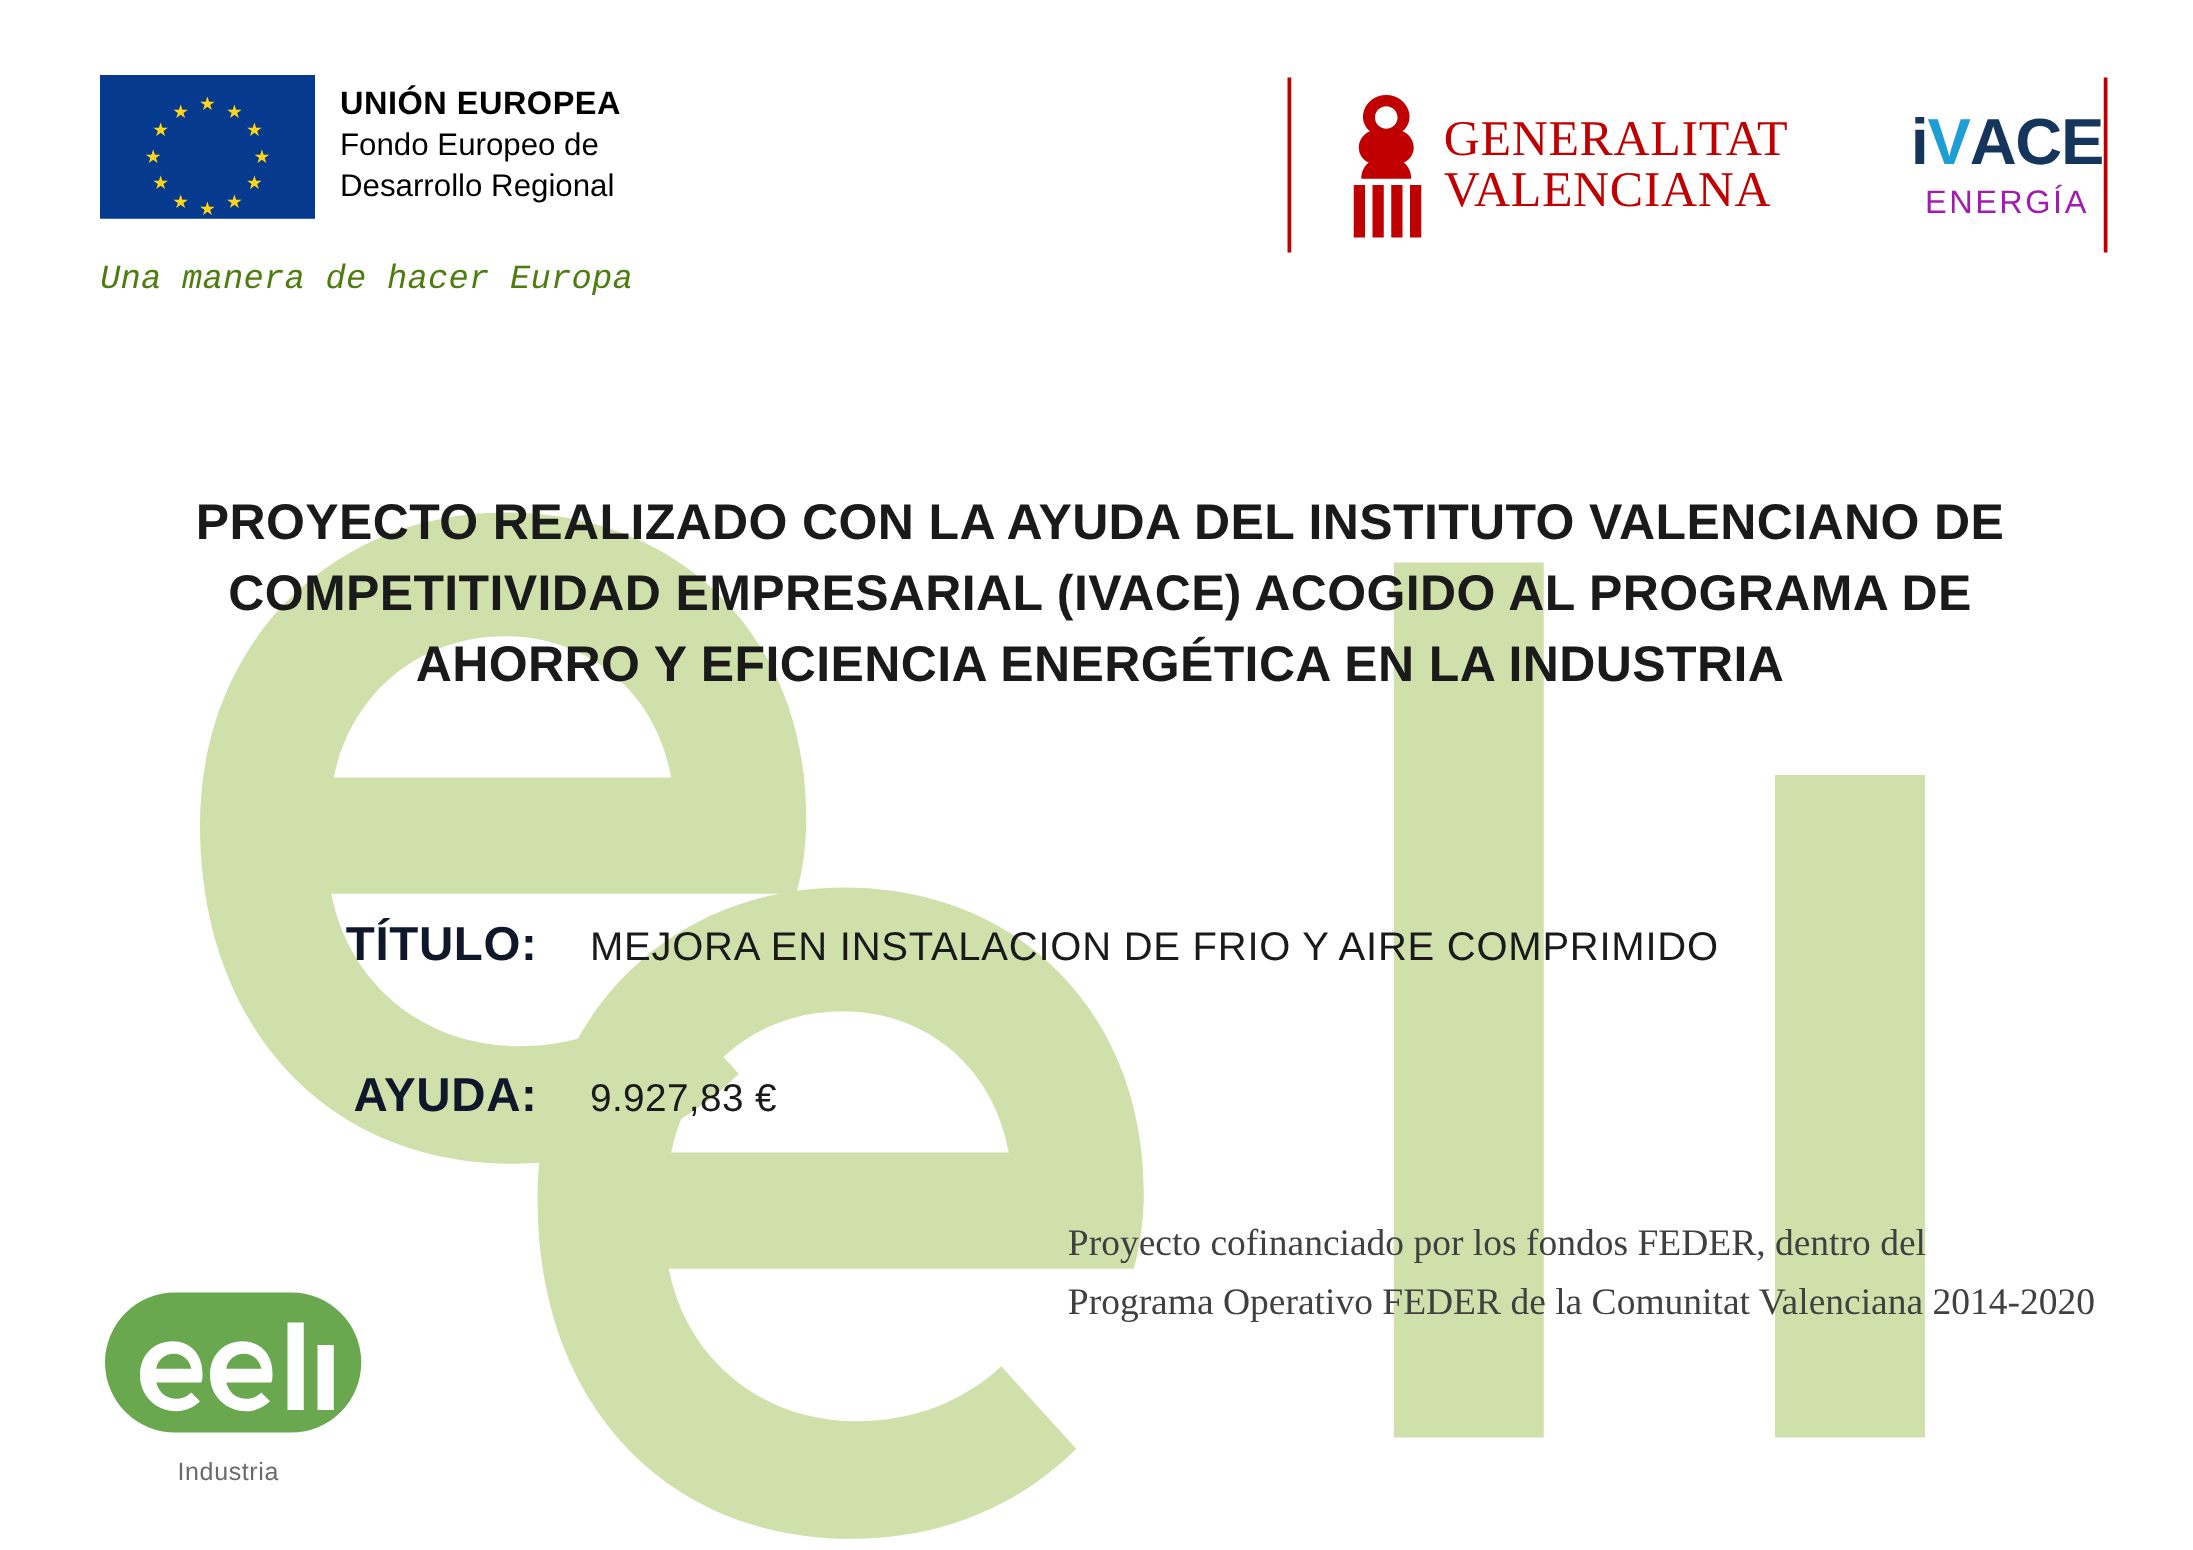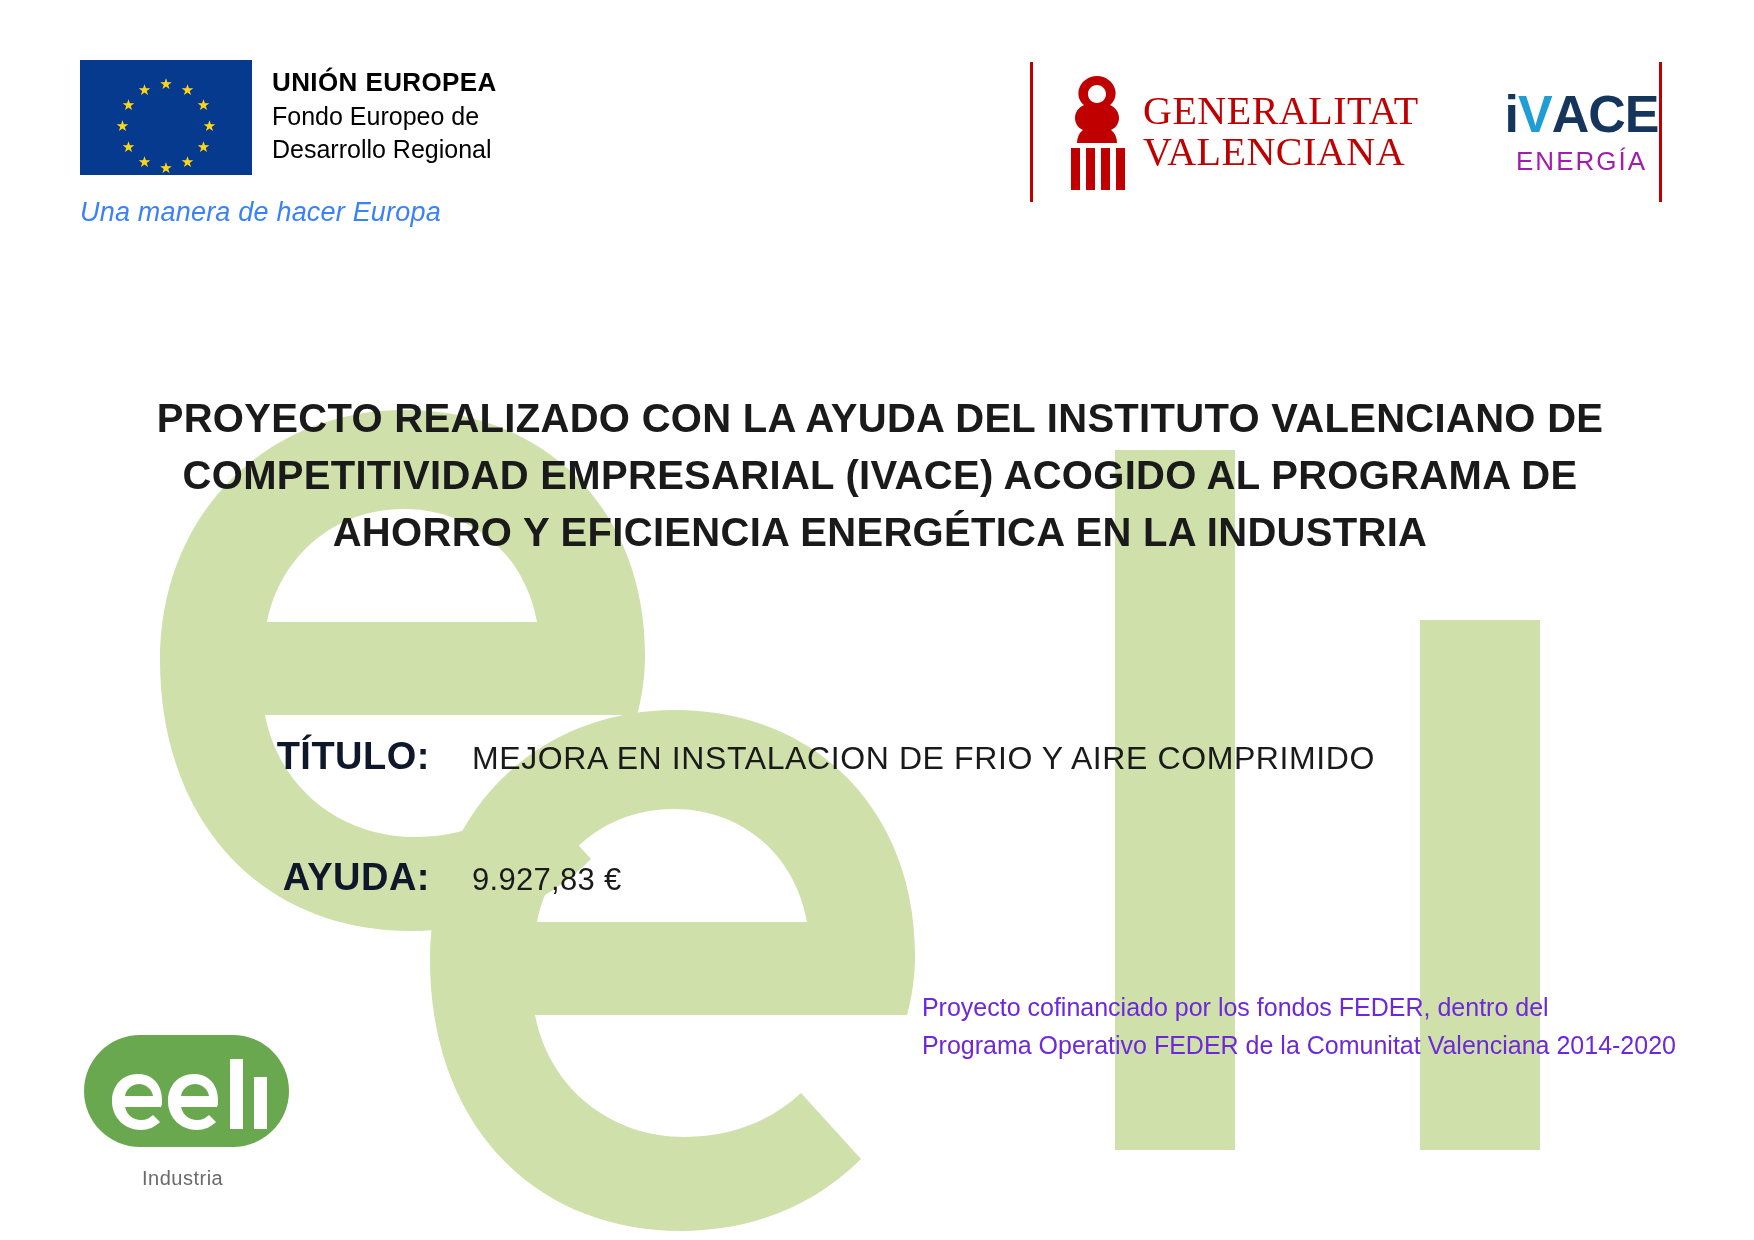--- a/index.html
+++ b/index.html
@@ -60,46 +60,47 @@
     color: #000;
     line-height: 1.15;
   }
   .eu-sub {
     font-size: 25px;
     color: #000;
     line-height: 1.22;
     margin-top: 3px;
   }
   .eu-slogan {
-    margin-top: 22px;
+    margin-top: 34px;
     font-size: 27px;
     font-style: italic;
-    color: #3b82f6;
+    color: #4d7c0f;
     letter-spacing: 0.2px;
+    font-family: Liberation Mono, monospace;
   }
 
   
   .gva-block {
     position: absolute;
     left: 1030px; top: 62px;
     height: 140px;
     display: flex;
     align-items: center;
     z-index: 3;
   }
   .vrule {
     width: 3px;
     height: 140px;
     background: #c00000;
     flex: 0 0 auto;
   }
   .gva-inner {
     display: flex;
     align-items: center;
-    padding: 0 28px;
+    padding: 0 40px;
   }
   .gva-crest {
     width: 72px;
     height: 120px;
     flex: 0 0 auto;
     margin-right: 10px;
   }
   .gva-words {
     color: #c00000;
     font-size: 40px;
@@ -175,24 +176,25 @@
     margin-left: 42px;
   }
   .field-value.money { font-size: 31px; letter-spacing: 0.3px; }
 
   
   .footer-note {
     position: absolute;
     right: 78px;
     bottom: 175px;
     text-align: left;
-    font-size: 25px;
+    font-size: 30px;
     line-height: 1.55;
-    color: #6d28d9;
+    color: #404040;
     z-index: 2;
+    font-family: Liberation Serif, serif;
   }
 
   
   .eell {
     position: absolute;
     left: 82px;
     bottom: 50px;
     z-index: 3;
     width: 215px;
   }

